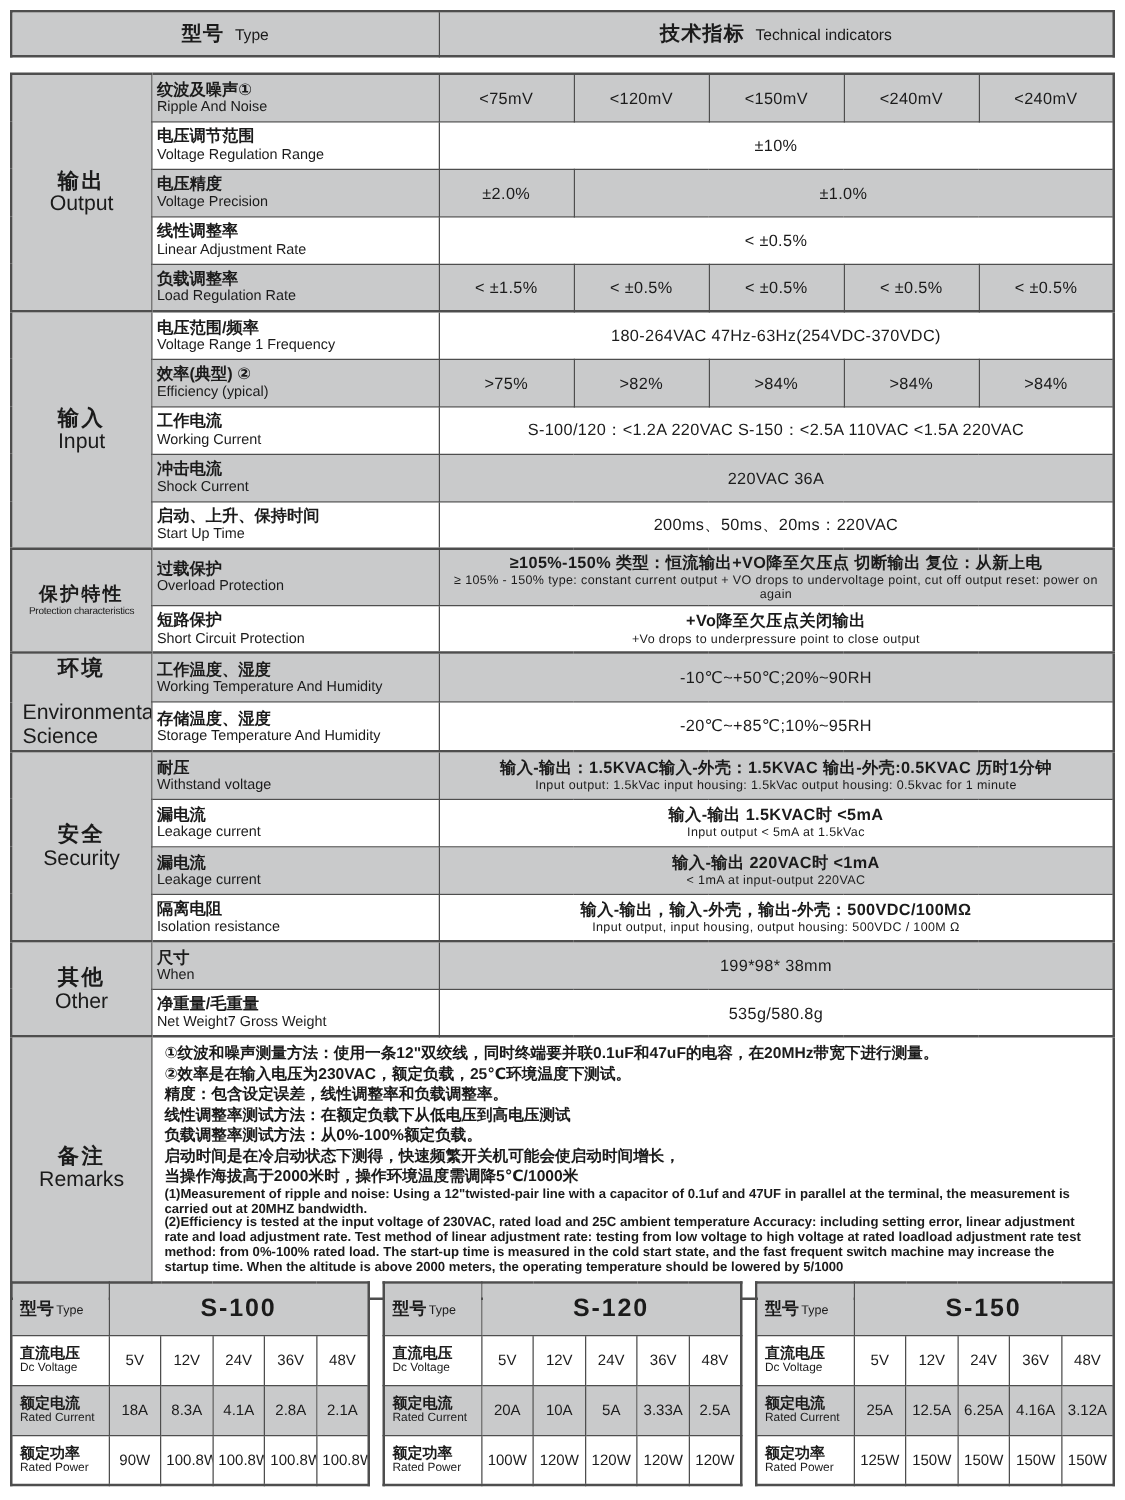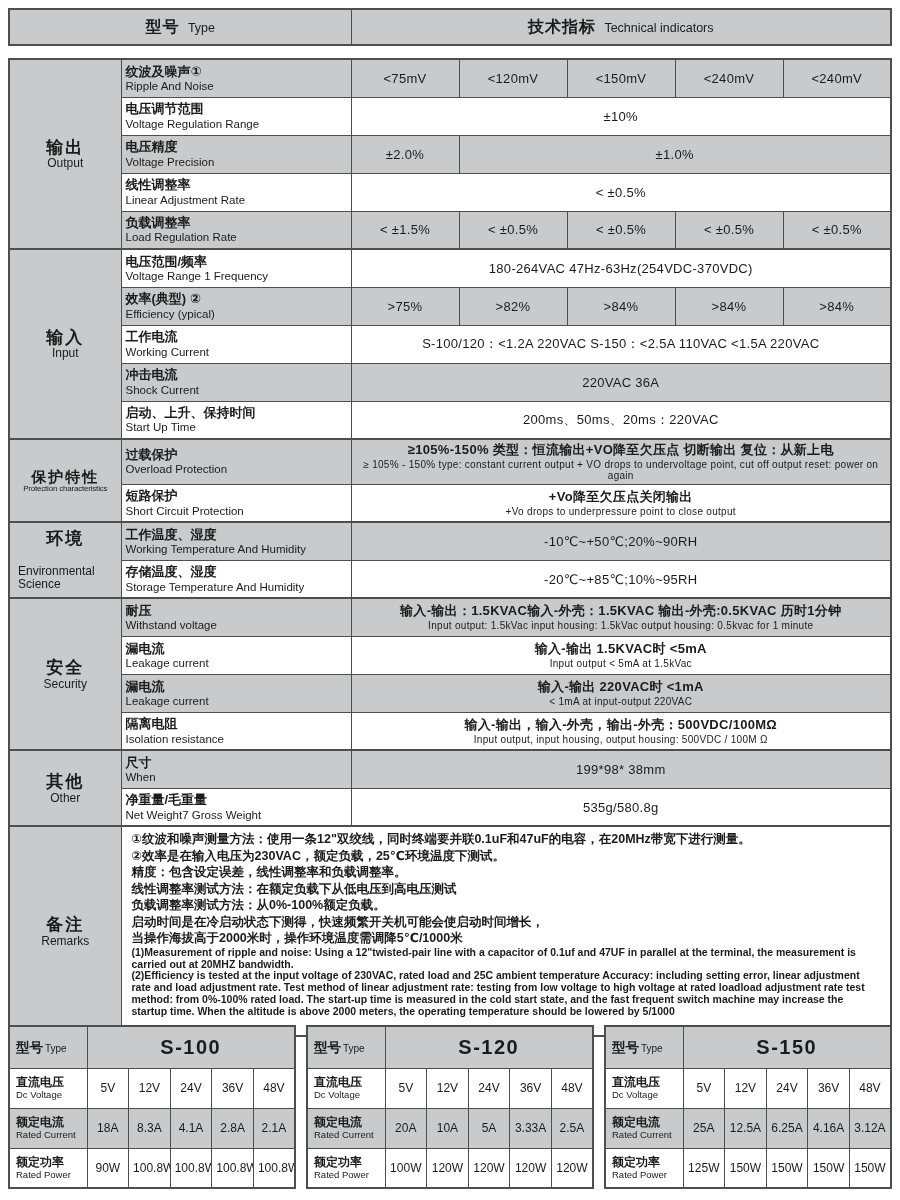--- a/index.html
+++ b/index.html
@@ -18,21 +18,21 @@
   
   .hdr{height:30px;margin-bottom:12px;}
   .hdr td{height:30px;}
   .hdr .zh{font-size:16px;font-weight:700;letter-spacing:1px;}
   .hdr .en{font-size:12.5px;font-weight:400;margin-left:4px;}
 
   
   .main tr.r{height:38px;}
   .grp{background:#c9cacb;}
   .grp .gzh{font-size:17px;font-weight:700;letter-spacing:2px;line-height:1.15;}
-  .grp .gen{font-size:12px;font-weight:400;line-height:1.1;}
+  .grp .gen{font-size:17px;font-weight:400;line-height:1.1;}
   .grp .gen.tiny{font-size:8px;letter-spacing:-0.2px;}
   .gsep td{border-top:2px solid #4e4e4e;}
 
   .lbl{text-align:left;}
   .lbl .lzh{font-size:13px;font-weight:700;line-height:1.25;}
   .lbl .len{font-size:11.5px;font-weight:400;line-height:1.15;}
 
   .val{font-size:13px;font-weight:400;letter-spacing:0.3px;}
   .val .vzh{font-size:13px;font-weight:700;line-height:1.3;}
   .val .ven{font-size:10px;font-weight:400;line-height:1.15;}
@@ -175,21 +175,21 @@
     <tr class="r">
       <td class="lbl white">
         <div class="lzh">启动、上升、保持时间</div>
         <div class="len">Start Up Time</div>
       </td>
       <td class="val white" colspan="5">200ms、50ms、20ms：220VAC</td>
     </tr>
 
     <tr class="r gsep">
       <td class="grp" rowspan="2">
-        <div class="gzh" style="font-size:15px;">保护特性</div>
+        <div class="gzh" style="font-size:15px;font-family:Liberation Mono, monospace;">保护特性</div>
         <div class="gen tiny">Protection characteristics</div>
       </td>
       <td class="lbl gray">
         <div class="lzh">过载保护</div>
         <div class="len">Overload Protection</div>
       </td>
       <td class="val gray" colspan="5">
         <div class="vzh">≥105%-150% 类型：恒流输出+VO降至欠压点 切断输出 复位：从新上电</div>
         <div class="ven">≥ 105% - 150% type: constant current output + VO drops to undervoltage point, cut off output reset: power on again</div>
       </td>

